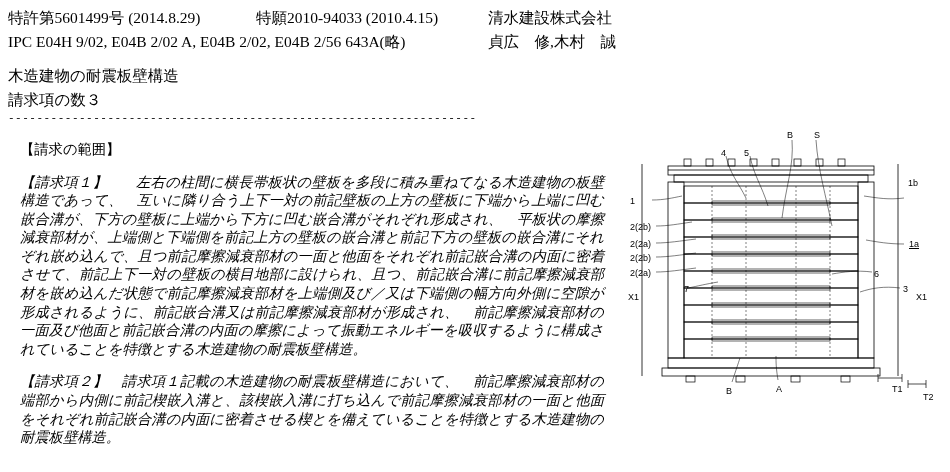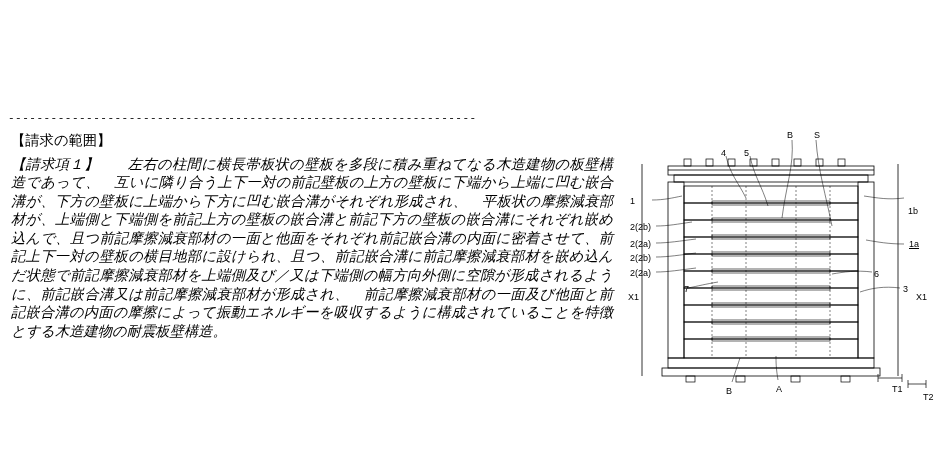--- a/index.html
+++ b/index.html
@@ -67,21 +67,21 @@
   .claims {
     position: absolute;
     left: 6px;
     top: 126px;
     width: 612px;
     font-size: 14.3px;
     line-height: 1.30;
     text-align: justify;
   }
   .claims p {
-    margin: 5px;
+    margin: 14px;
     padding: 0;
     text-indent: 0;
   }
   .claims p + p { margin-top: 0px; font-style: italic; }
 
   
   .bottom-line {
     position: absolute;
     left: 6px;
     top: 440px;
@@ -105,26 +105,40 @@
     position: absolute;
     font-size: 9px;
     font-family: "Liberation Sans", sans-serif;
   }
 </style>
 </head>
 <body>
 
 <div id="page">
 
-
+  <div class="hdr">
+    <div class="hdr-row">
+      <span class="hdr-col-a">特許第5601499号 (2014.8.29)</span>
+      <span class="hdr-col-b">特願2010-94033 (2010.4.15)</span>
+      <span class="hdr-col-c">清水建設株式会社</span>
+    </div>
+    <div class="hdr-row">
+      <span class="hdr-wide">IPC E04H 9/02, E04B 2/02 A, E04B 2/02, E04B 2/56 643A(略)</span>
+      <span class="hdr-col-c">貞広　修,木村　誠</span>
+    </div>
+  </div>
+
+  <div class="title-line" id="doc-title">木造建物の耐震板壁構造</div>
+  <div class="title-line" id="claim-count">請求項の数３</div>
   <div class="dashes">------------------------------------------------------------------</div>
 
   <div class="claims">
     <p>【請求の範囲】</p>
     <p>【請求項１】　　左右の柱間に横長帯板状の壁板を多段に積み重ねてなる木造建物の板壁構造であって、　互いに隣り合う上下一対の前記壁板の上方の壁板に下端から上端に凹む嵌合溝が、下方の壁板に上端から下方に凹む嵌合溝がそれぞれ形成され、　平板状の摩擦減衰部材が、上端側と下端側を前記上方の壁板の嵌合溝と前記下方の壁板の嵌合溝にそれぞれ嵌め込んで、且つ前記摩擦減衰部材の一面と他面をそれぞれ前記嵌合溝の内面に密着させて、前記上下一対の壁板の横目地部に設けられ、且つ、前記嵌合溝に前記摩擦減衰部材を嵌め込んだ状態で前記摩擦減衰部材を上端側及び／又は下端側の幅方向外側に空隙が形成されるように、前記嵌合溝又は前記摩擦減衰部材が形成され、　前記摩擦減衰部材の一面及び他面と前記嵌合溝の内面の摩擦によって振動エネルギーを吸収するように構成されていることを特徴とする木造建物の耐震板壁構造。</p>
+    <p>【請求項２】　請求項１記載の木造建物の耐震板壁構造において、　前記摩擦減衰部材の端部から内側に前記楔嵌入溝と、該楔嵌入溝に打ち込んで前記摩擦減衰部材の一面と他面をそれぞれ前記嵌合溝の内面に密着させる楔とを備えていることを特徴とする木造建物の耐震板壁構造。</p>
   </div>
 
 
   <div class="figure">
     <svg width="318" height="290" viewBox="0 0 318 290">
       <g stroke="#000" fill="none" stroke-width="0.8">
 
         <line x1="16" y1="38" x2="16" y2="250"></line>
         <line x1="272" y1="38" x2="272" y2="250"></line>
 
@@ -213,21 +227,21 @@
           <line x1="300" y1="254" x2="300" y2="262"></line>
         </g>
       </g>
     </svg>
 
     <div id="fig-callouts">
         <div class="fig-label" style="left: 161px; top: 4px;">B</div>
         <div class="fig-label" style="left: 188px; top: 4px;">S</div>
         <div class="fig-label" style="left: 95px; top: 22px;">4</div>
         <div class="fig-label" style="left: 118px; top: 22px;">5</div>
-        <div class="fig-label" style="left: 282px; top: 80px; text-align: center;">1b</div>
+        <div class="fig-label" style="left: 282px; top: 52px; text-align: center;">1b</div>
         <div class="fig-label" style="left: 4px; top: 70px;">1</div>
         <div class="fig-label" style="left: 4px; top: 96px;">2(2b)</div>
         <div class="fig-label" style="left: 4px; top: 113px;">2(2a)</div>
         <div class="fig-label" style="left: 283px; top: 113px; text-decoration: underline;">1a</div>
         <div class="fig-label" style="left: 4px; top: 127px;">2(2b)</div>
         <div class="fig-label" style="left: 4px; top: 142px;">2(2a)</div>
         <div class="fig-label" style="left: 248px; top: 143px;">6</div>
         <div class="fig-label" style="left: 277px; top: 158px;">3</div>
         <div class="fig-label" style="left: 58px; top: 158px;">7</div>
         <div class="fig-label" style="left: 2px; top: 166px;">X1</div>

